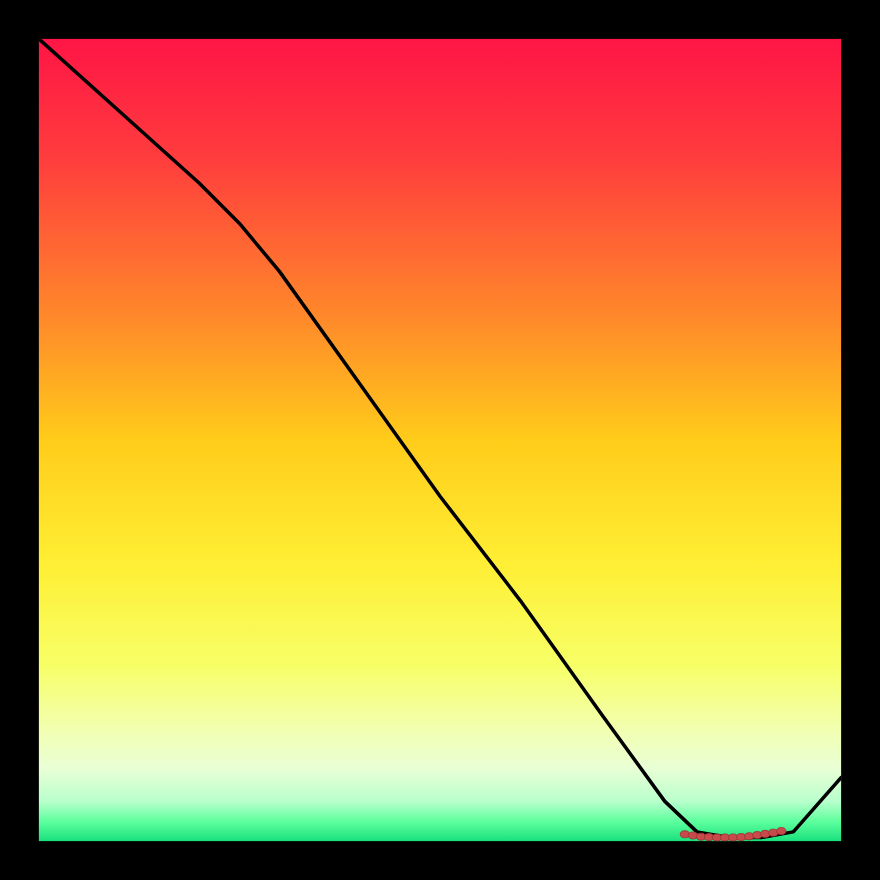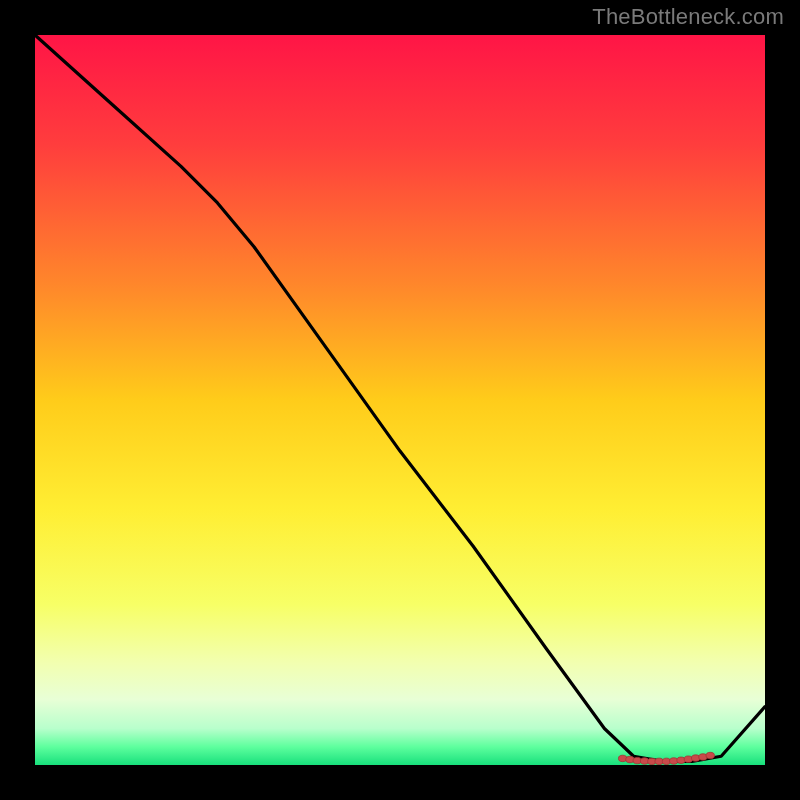--- a/index.html
+++ b/index.html
@@ -37,21 +37,20 @@
   .plot svg {
     width: 730px;
     height: 730px;
     display: block;
   }
 </style>
 </head>
 <body>
 
 <div class="frame">
-  <div class="attribution">TheBottleneck.com</div>
 
   <div class="plot">
     <svg viewBox="0 0 730 730">
       <defs>
         <linearGradient id="bg-grad" x1="0" y1="0" x2="0" y2="1">
         <stop offset="0%" stop-color="#ff1546"></stop>
             <stop offset="15%" stop-color="#ff3d3d"></stop>
             <stop offset="35%" stop-color="#ff8a2a"></stop>
             <stop offset="50%" stop-color="#ffcc1a"></stop>
             <stop offset="65%" stop-color="#ffee33"></stop>

